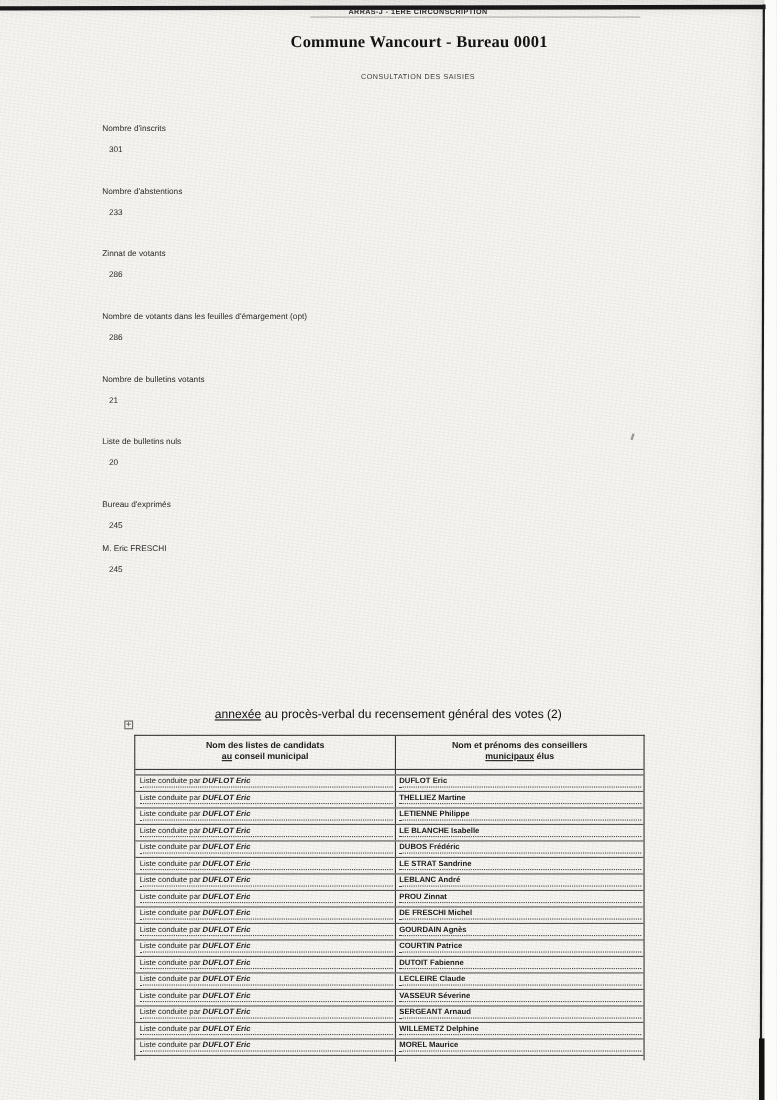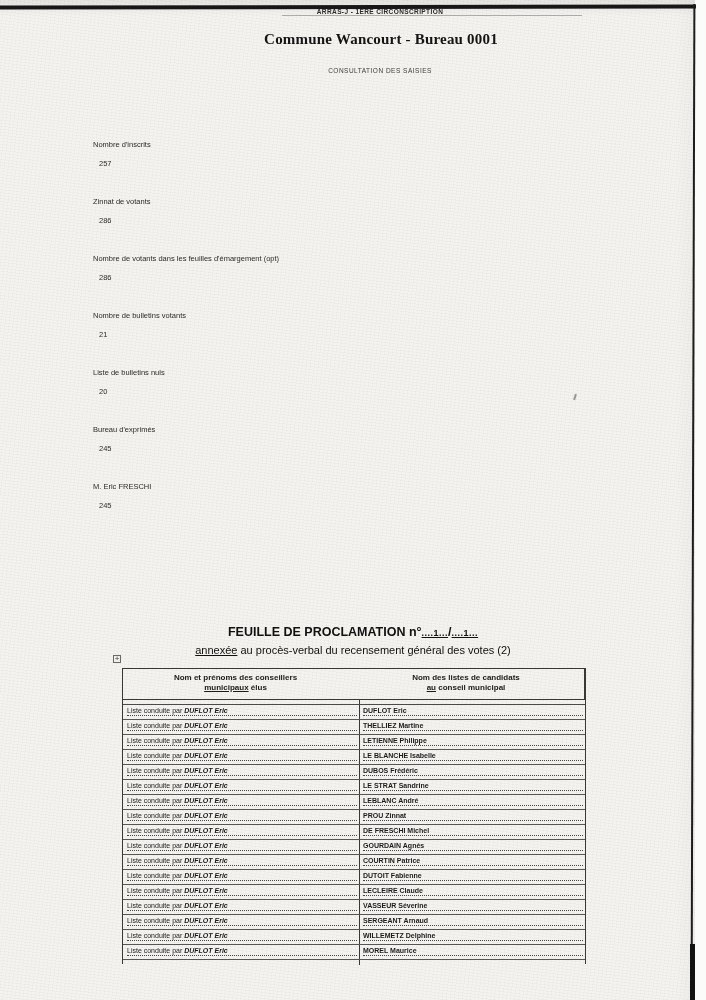--- a/index.html
+++ b/index.html
@@ -34,21 +34,21 @@
     position:absolute;top:31px;left:56px;width:650px;text-align:center;
     font-family:"Liberation Serif","DejaVu Serif",serif;font-weight:bold;
     font-size:15px;color:#141414;letter-spacing:.2px;
   }
   .doc-subtitle{
     position:absolute;top:67px;left:54px;width:652px;text-align:center;
     font-size:6.5px;color:#3d3d3d;letter-spacing:.5px;
   }
 
   .fields{position:absolute;left:93px;top:112px;}
-  .fg{margin-bottom:28px;margin-top:28px;}
+  .fg{margin-bottom:28px;}
   .fg:nth-child(7){margin-bottom:11px;}
   .f-label{font-size:7.5px;line-height:10px;color:#2b2b2b;white-space:nowrap;}
   .f-value{margin:9px 0 0 6px;font-size:7.5px;line-height:10px;color:#2b2b2b;}
 
   .proc-title{
     position:absolute;top:625px;left:0;width:706px;text-align:center;
     font-weight:bold;font-size:12.5px;color:#101010;
   }
   .proc-title .dots{font-size:9px;letter-spacing:.5px;text-decoration:underline;}
   .proc-subtitle{
@@ -99,23 +99,27 @@
   <div class="edge-line"></div>
   <div class="edge-bottom"></div>
   <div class="speck"></div>
 
   <div class="doc-title">Commune Wancourt - Bureau 0001</div>
   <div class="doc-subtitle">CONSULTATION DES SAISIES</div>
 
   <div class="fields" id="fields">
   <div class="fg">
     <div class="f-label">Nombre d'inscrits</div>
-    <div class="f-value">257</div>
-  </div>
-
+    <div class="f-value">301</div>
+  </div>
+
+  <div class="fg">
+    <div class="f-label">Nombre d'abstentions</div>
+    <div class="f-value">233</div>
+  </div>
 
   <div class="fg">
     <div class="f-label">Zinnat de votants</div>
     <div class="f-value">286</div>
   </div>
 
   <div class="fg">
     <div class="f-label">Nombre de votants dans les feuilles d'émargement (opt)</div>
     <div class="f-value">286</div>
   </div>
@@ -134,36 +138,35 @@
     <div class="f-label">Bureau d'exprimés</div>
     <div class="f-value">245</div>
   </div>
 
   <div class="fg">
     <div class="f-label">M. Eric FRESCHI</div>
     <div class="f-value">245</div>
   </div>
 </div>
 
-  <div class="proc-title"><span>FEUILLE DE PROCLAMATION n°</span><span class="dots">....1...</span><span>/</span><span class="dots">....1...</span></div>
 
   <div class="proc-subtitle"><span class="u">annexée</span><span> au procès-verbal du recensement général des votes (2)</span></div>
 
   <div class="t-handle">+</div>
 
   <div class="ptable">
     <div class="thead">
+      <div class="th c1w">
+        <div>Nom des listes de candidats</div>
+        <div><span class="u">au</span><span> conseil municipal</span></div>
+      </div>
       <div class="th c2w">
         <div>Nom et prénoms des conseillers</div>
         <div><span class="u">municipaux</span><span> élus</span></div>
       </div>
-      <div class="th c1w">
-        <div>Nom des listes de candidats</div>
-        <div><span class="u">au</span><span> conseil municipal</span></div>
-      </div>
     </div>
     <div class="spacer">
         <div class="sc1"></div>
       </div>
     <div id="rows">
   <div class="row">
     <div class="cell c1">
       <div class="cline">
         <span class="rt"><span class="lp">Liste conduite par </span><span class="lname">DUFLOT Eric</span></span>
       </div>

